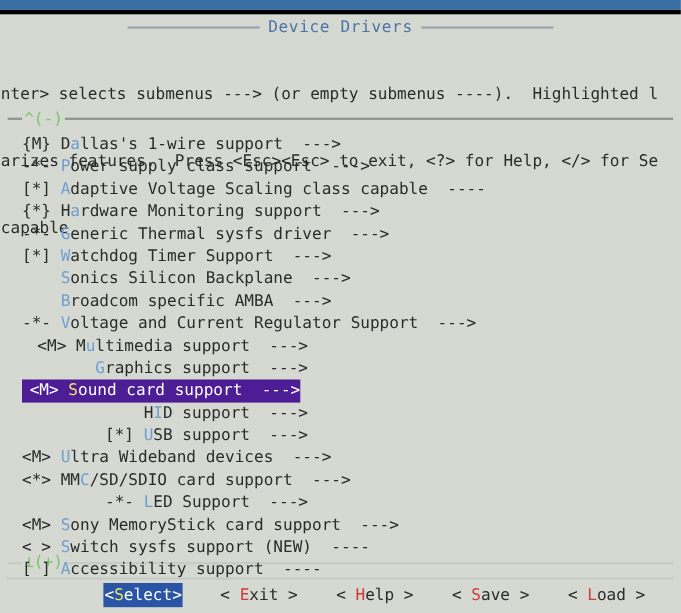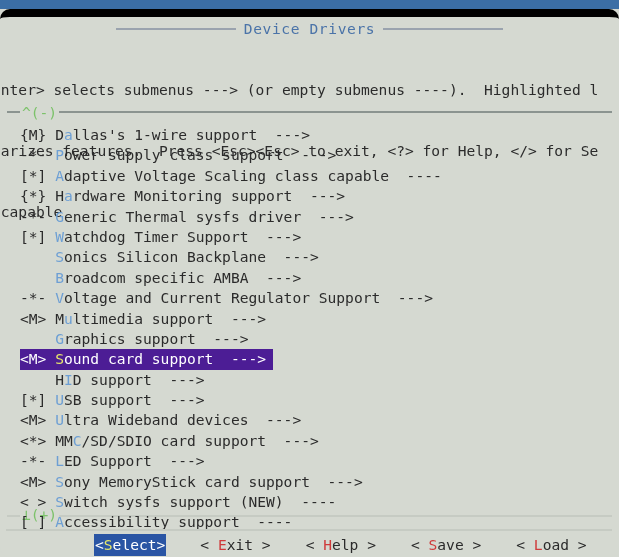--- a/index.html
+++ b/index.html
@@ -36,23 +36,22 @@
   }
 
   
   .dialog {
     position: absolute;
     top: 9px;
     left: 0;
     width: 619px;
     height: 548px;
     box-sizing: border-box;
-    border-top: 8px solid #000000;
-    background: #d5d9d1;
-    border-radius: 10px;
+    border-top: 4px solid #000000;
+    background: #d5d9d1;
   }
 
   
   .titlerow {
     position: absolute;
     top: 2px;
     left: 0;
     width: 619px;
     height: 20px;
     display: flex;
@@ -112,20 +111,21 @@
     padding: 0 2px;
   }
   .scrollmark.up   { top: 0px;   left: 13px; }
   .scrollmark.down { top: 402px; left: 13px; }
 
   .items {
     position: absolute;
     top: 22px;
     left: 13px;
     width: 590px;
+    text-align: right;
   }
   .row {
     height: 20.4px;
     line-height: 20.4px;
     white-space: pre;
     color: #2b2b2b;
     display: block;
     width: 260px;
   }
   .row .hk { color: #6d9fd4; }

